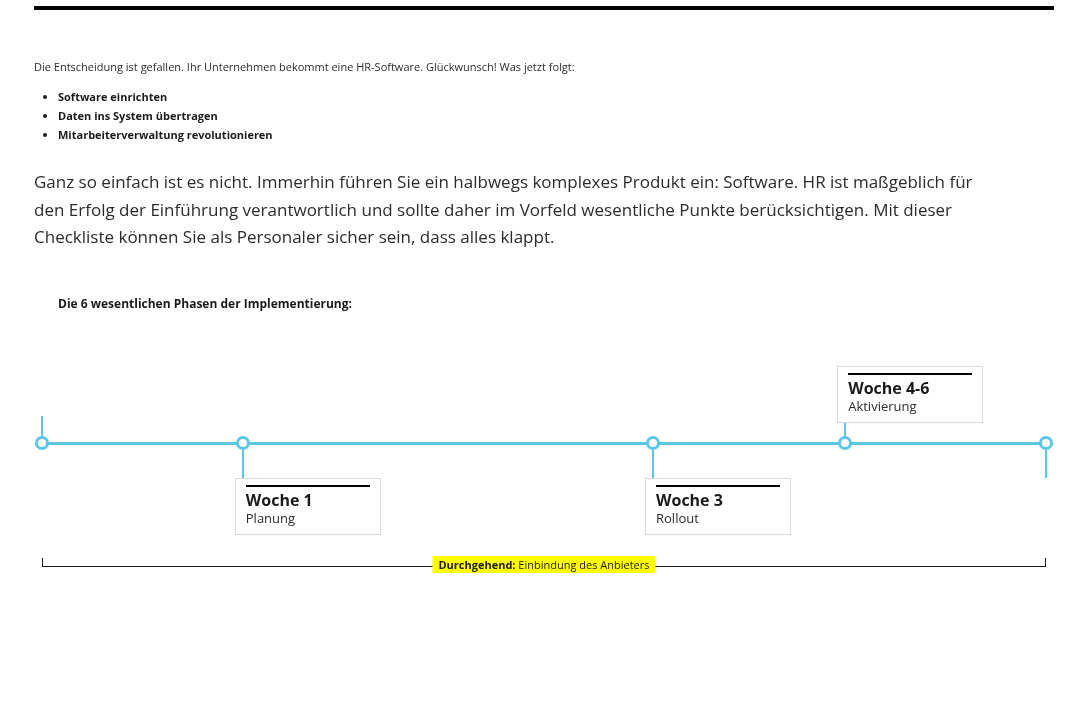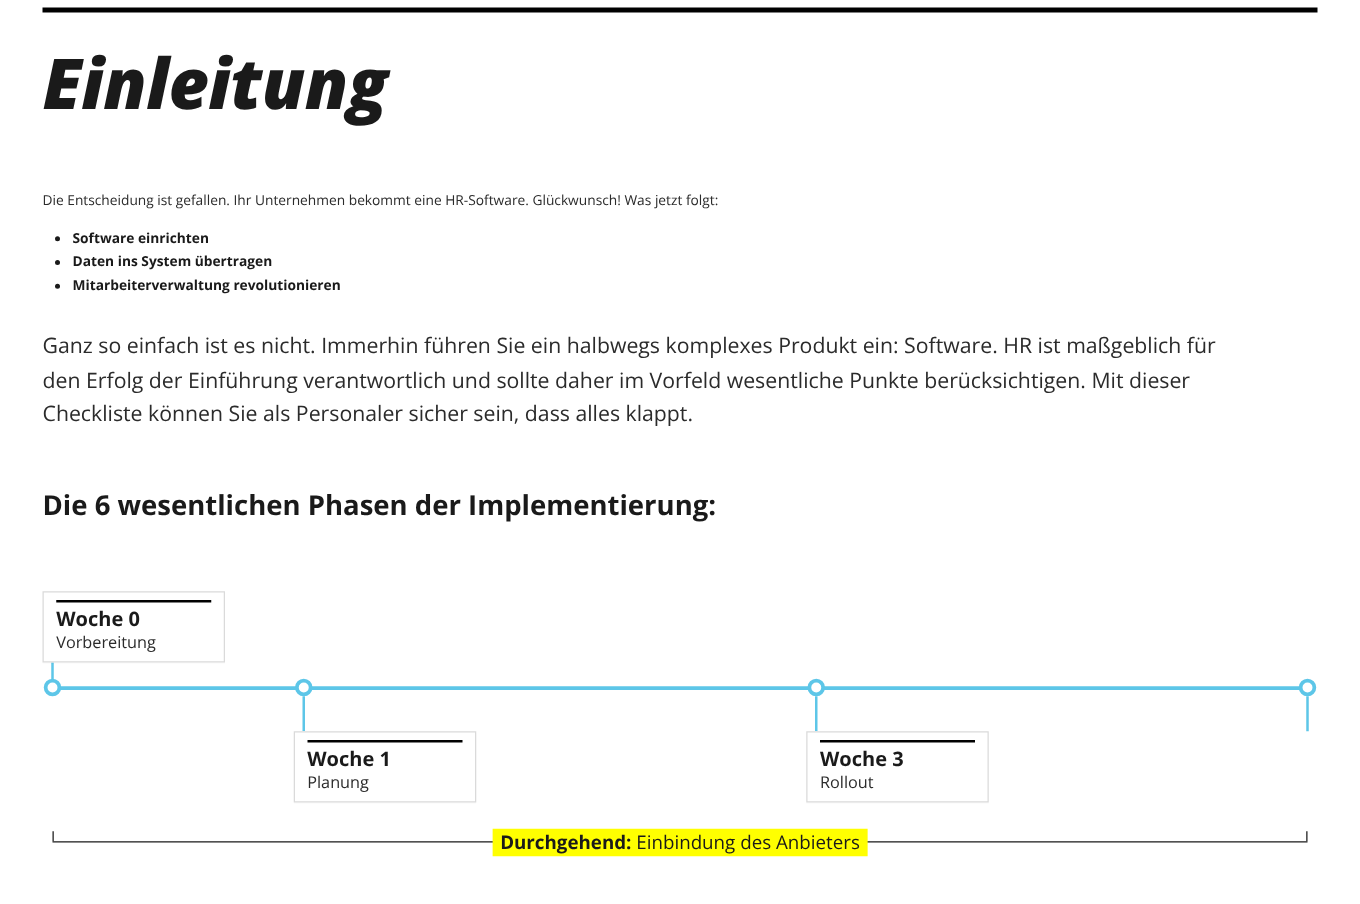--- a/index.html
+++ b/index.html
@@ -55,23 +55,24 @@
   }
   .body-para {
     margin-top: 26px;
     font-size: 17px;
     line-height: 1.62;
     color: var(--body);
     max-width: 970px;
   }
   .phases-heading {
     margin-top: 44px;
-    font-size: 22px;
-    font-weight: 700;
-    color: var(--ink);
+    font-size: 12px;
+    font-weight: 700;
+    color: var(--ink);
+    margin-left: 24px;
   }
 
   
   .timeline-wrap {
     position: relative;
     margin-top: 22px;
     height: 220px;
   }
   .timeline-line {
     position: absolute;
@@ -165,76 +166,79 @@
   }
   .bracket .vleft { left: 0; }
   .bracket .vright { right: 0; }
   .bracket .label {
     position: absolute;
     top: -2px;
     left: 50%;
     transform: translateX(-50%);
     padding: 1px 6px;
     background: var(--hilite);
-    font-size: 15px;
+    font-size: 11px;
     color: var(--ink);
     white-space: nowrap;
   }
   .bracket .label .bold {
     font-weight: 700;
   }
 </style>
 </head>
 <body>
 
 <div class="page">
   <div class="top-rule"></div>
 
-  <h1 class="title">Einleitung</h1>
 
   <p class="intro">Die Entscheidung ist gefallen. Ihr Unternehmen bekommt eine HR-Software. Glückwunsch! Was jetzt folgt:</p>
 
   <ul class="bullets">
     <li>Software einrichten</li>
     <li>Daten ins System übertragen</li>
     <li>Mitarbeiterverwaltung revolutionieren</li>
   </ul>
 
   <p class="body-para">Ganz so einfach ist es nicht. Immerhin führen Sie ein halbwegs komplexes Produkt ein: Software. HR ist maßgeblich für den Erfolg der Einführung verantwortlich und sollte daher im Vorfeld wesentliche Punkte berücksichtigen. Mit dieser Checkliste können Sie als Personaler sicher sein, dass alles klappt.</p>
 
   <div class="phases-heading">Die 6 wesentlichen Phasen der Implementierung:</div>
 
   <div class="timeline-wrap">
     <div class="timeline-line"></div>
     <div class="timeline" id="timeline-nodes">
         <div class="tick top" style="left: 0px;">
           <span class="dot"></span>
           <span class="stem"></span>
-          <div class="card">
-            <div class="overline"></div>
-            <div class="phase">Woche 0</div>
-            <div class="sub">Vorbereitung</div>
-          </div>
         </div>
         <div class="tick bottom" style="left: 200.8px;">
           <span class="dot"></span>
           <span class="stem"></span>
           <div class="card">
             <div class="overline"></div>
             <div class="phase">Woche 1</div>
             <div class="sub">Planung</div>
           </div>
         </div>
         <div class="tick bottom" style="left: 611px;">
           <span class="dot"></span>
           <span class="stem"></span>
           <div class="card">
             <div class="overline"></div>
             <div class="phase">Woche 3</div>
             <div class="sub">Rollout</div>
+          </div>
+        </div>
+        <div class="tick top" style="left: 803.2px;">
+          <span class="dot"></span>
+          <span class="stem"></span>
+          <div class="card">
+            <div class="overline"></div>
+            <div class="phase">Woche 4-6</div>
+            <div class="sub">Aktivierung</div>
           </div>
         </div>
         <div class="tick bottom" style="left: 1004px;">
           <span class="dot"></span>
           <span class="stem"></span>
         </div>
       </div>
 
     <div class="bracket">
       <span class="vleft"></span>

